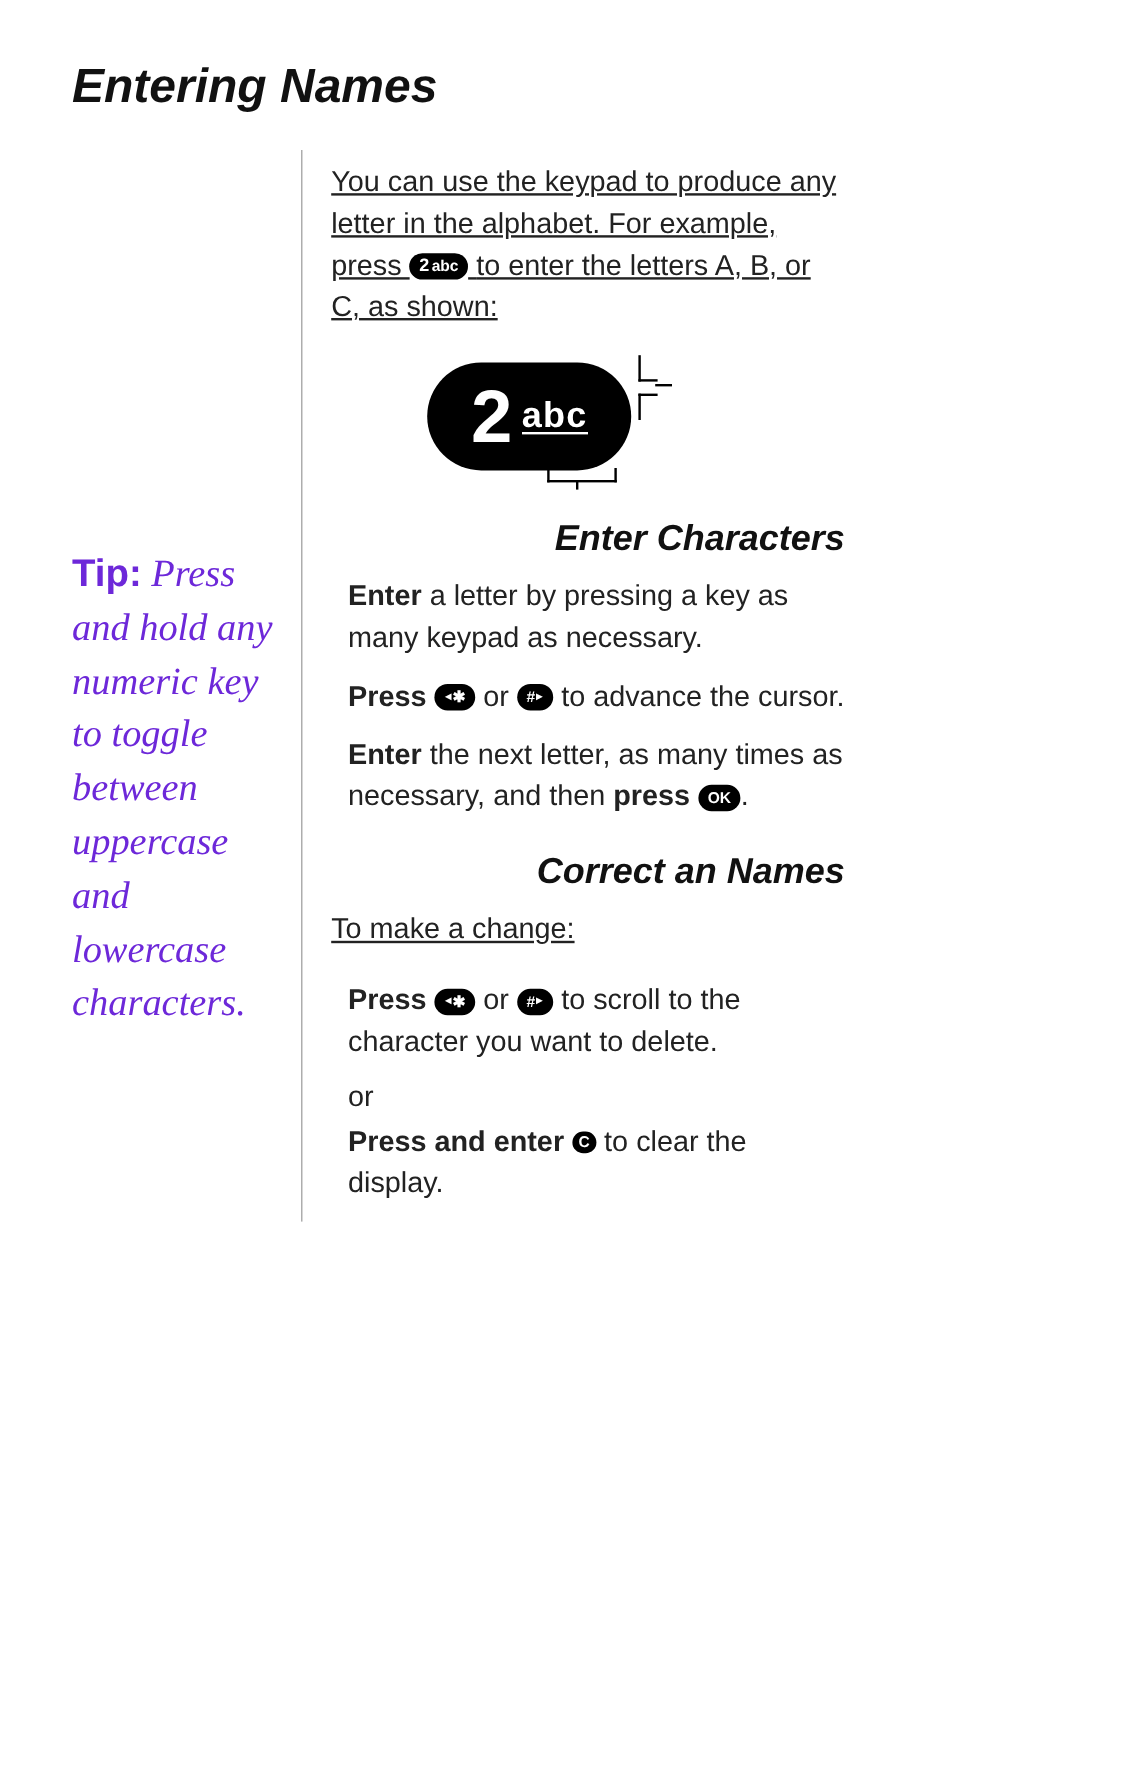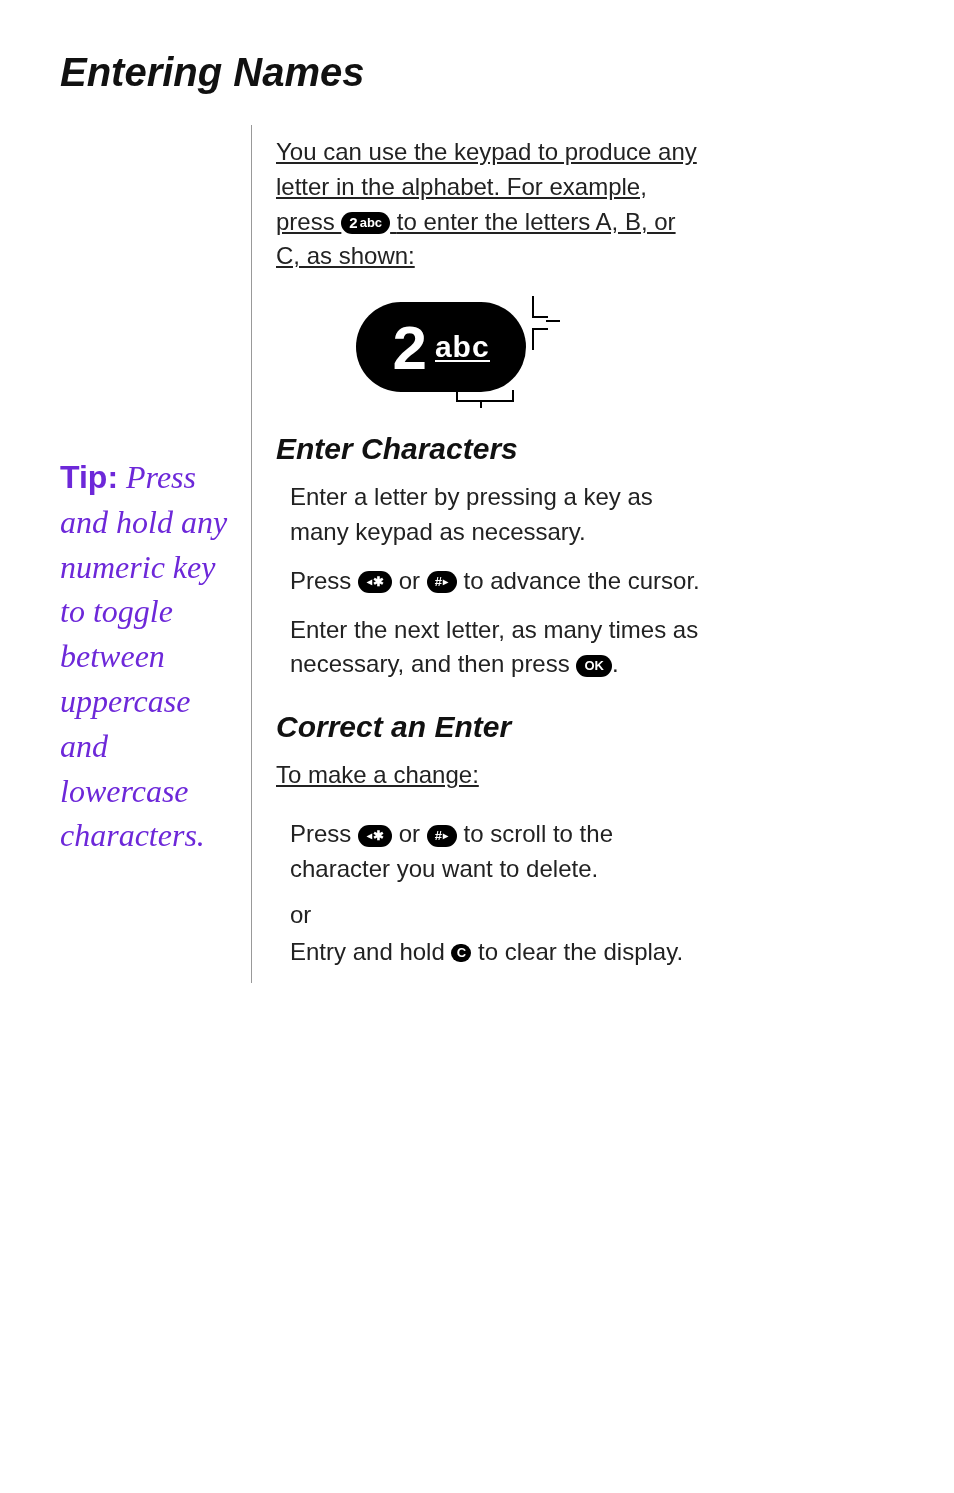--- a/index.html
+++ b/index.html
@@ -54,29 +54,30 @@
     color: #222;
     margin: 10px 0 18px 0;
     text-decoration: underline;
   }
   .subhead {
     font-size: 30px;
     font-weight: 700;
     font-style: italic;
     margin-top: 28px;
     margin-bottom: 14px;
+    text-align: right;
   }
   .step {
     font-size: 24px;
     line-height: 1.45;
     color: #222;
     margin: 6px 0 14px 0;
     padding-left: 14px;
   }
-  .bold { font-weight: 400; }
+  .bold { font-weight: 700; }
   
   .key {
     display: inline-flex;
     align-items: center;
     justify-content: center;
     background: #000;
     color: #fff;
     border-radius: 999px;
     font-size: 13px;
     font-weight: 700;
@@ -220,21 +221,21 @@
             <span class="arrow">▸</span>
           </span>
         <span> to advance the cursor.</span>
       </div>
 
       <div class="step">
         <span class="bold">Enter</span><span> the next letter, as many times as necessary, and then </span><span class="bold">press</span><span> </span>
         <span class="key">OK</span><span>.</span>
       </div>
 
-      <div class="subhead">Correct an Enter</div>
+      <div class="subhead">Correct an Names</div>
 
       <div class="para" style="margin-bottom:24px;">To make a change:</div>
 
       <div class="step">
         <span class="bold">Press </span>
         <span class="key">
             <span class="arrow">◂</span>
             <span>✱</span>
           </span>
         <span> or </span>
@@ -242,20 +243,20 @@
             <span>#</span>
             <span class="arrow">▸</span>
           </span>
         <span> to scroll to the character you want to delete.</span>
       </div>
 
 
       <div class="orlabel">or</div>
 
       <div class="step">
-        <span class="bold">Entry and hold </span>
+        <span class="bold">Press and enter </span>
         <span class="key key-round">C</span>
         <span> to clear the display.</span>
       </div>
 
     </div>
   </div>
 </div>
 
 </body></html>

